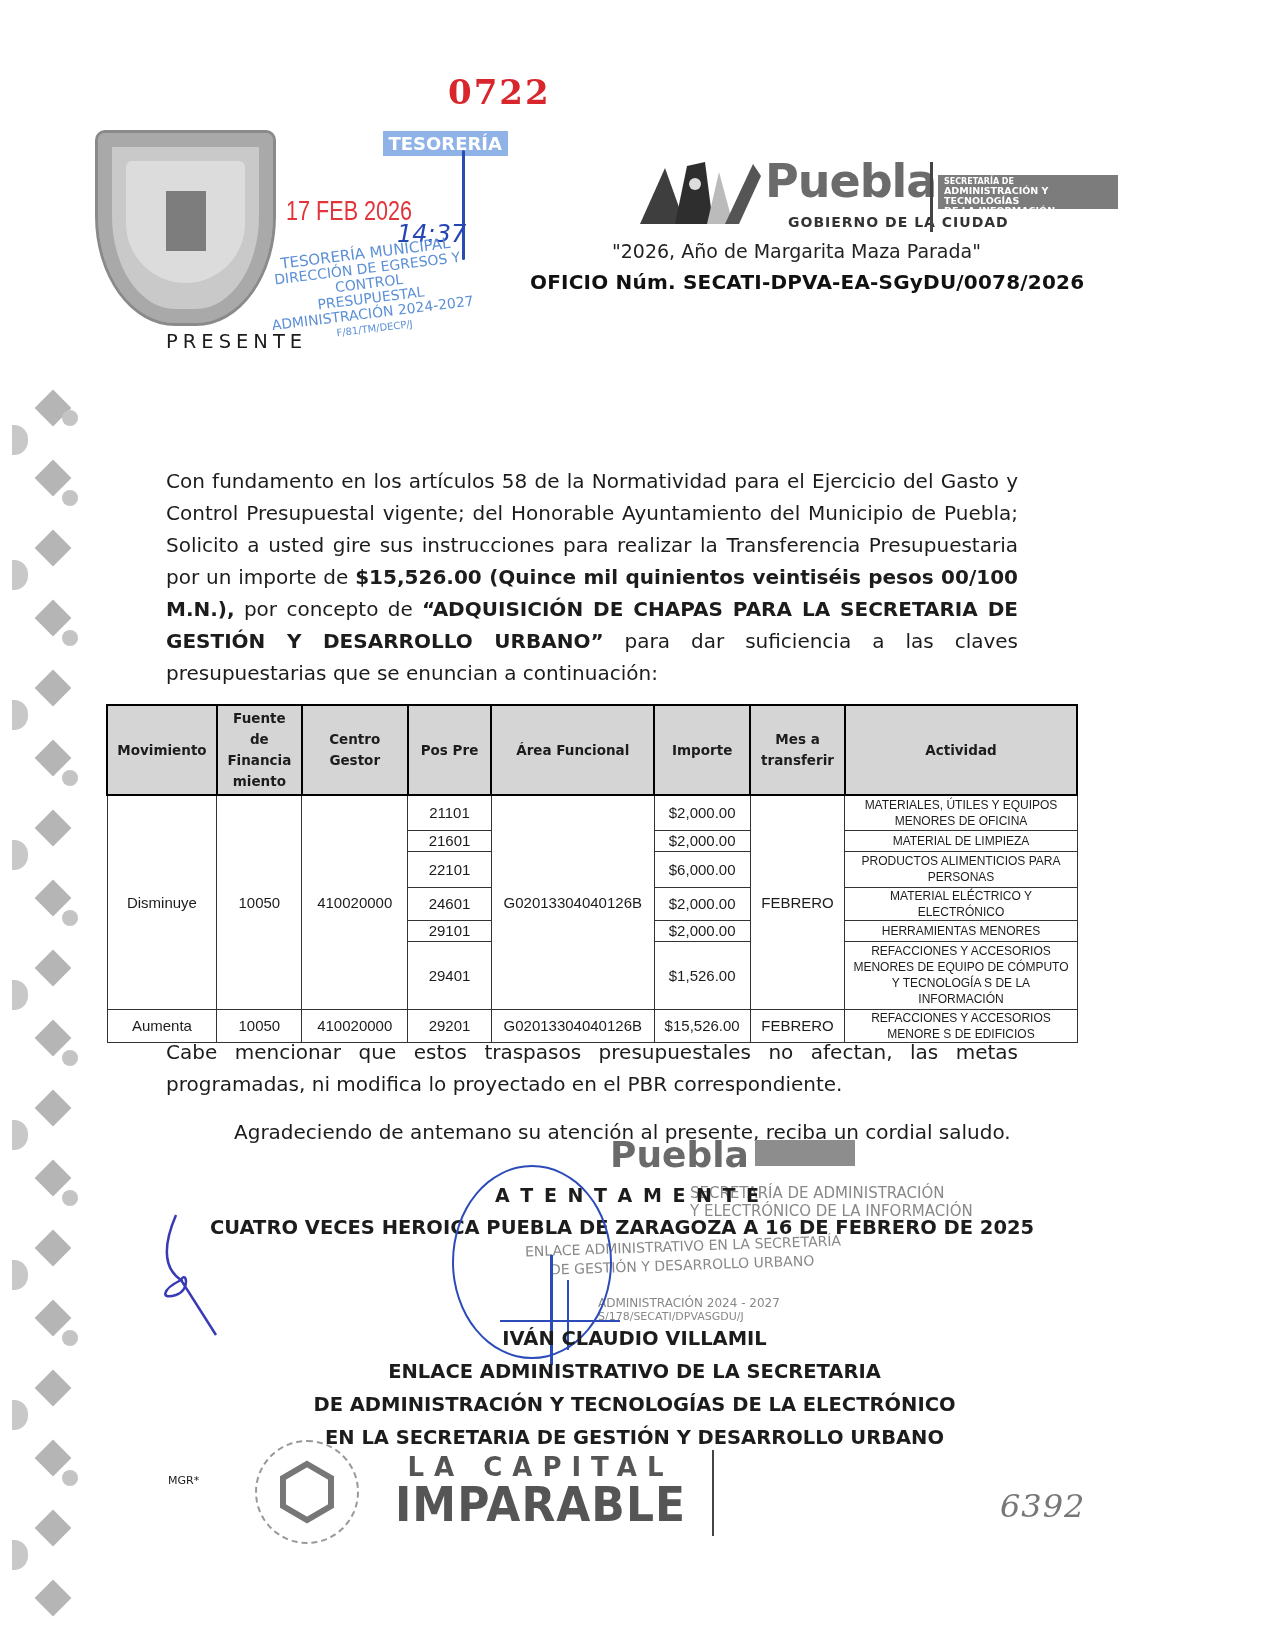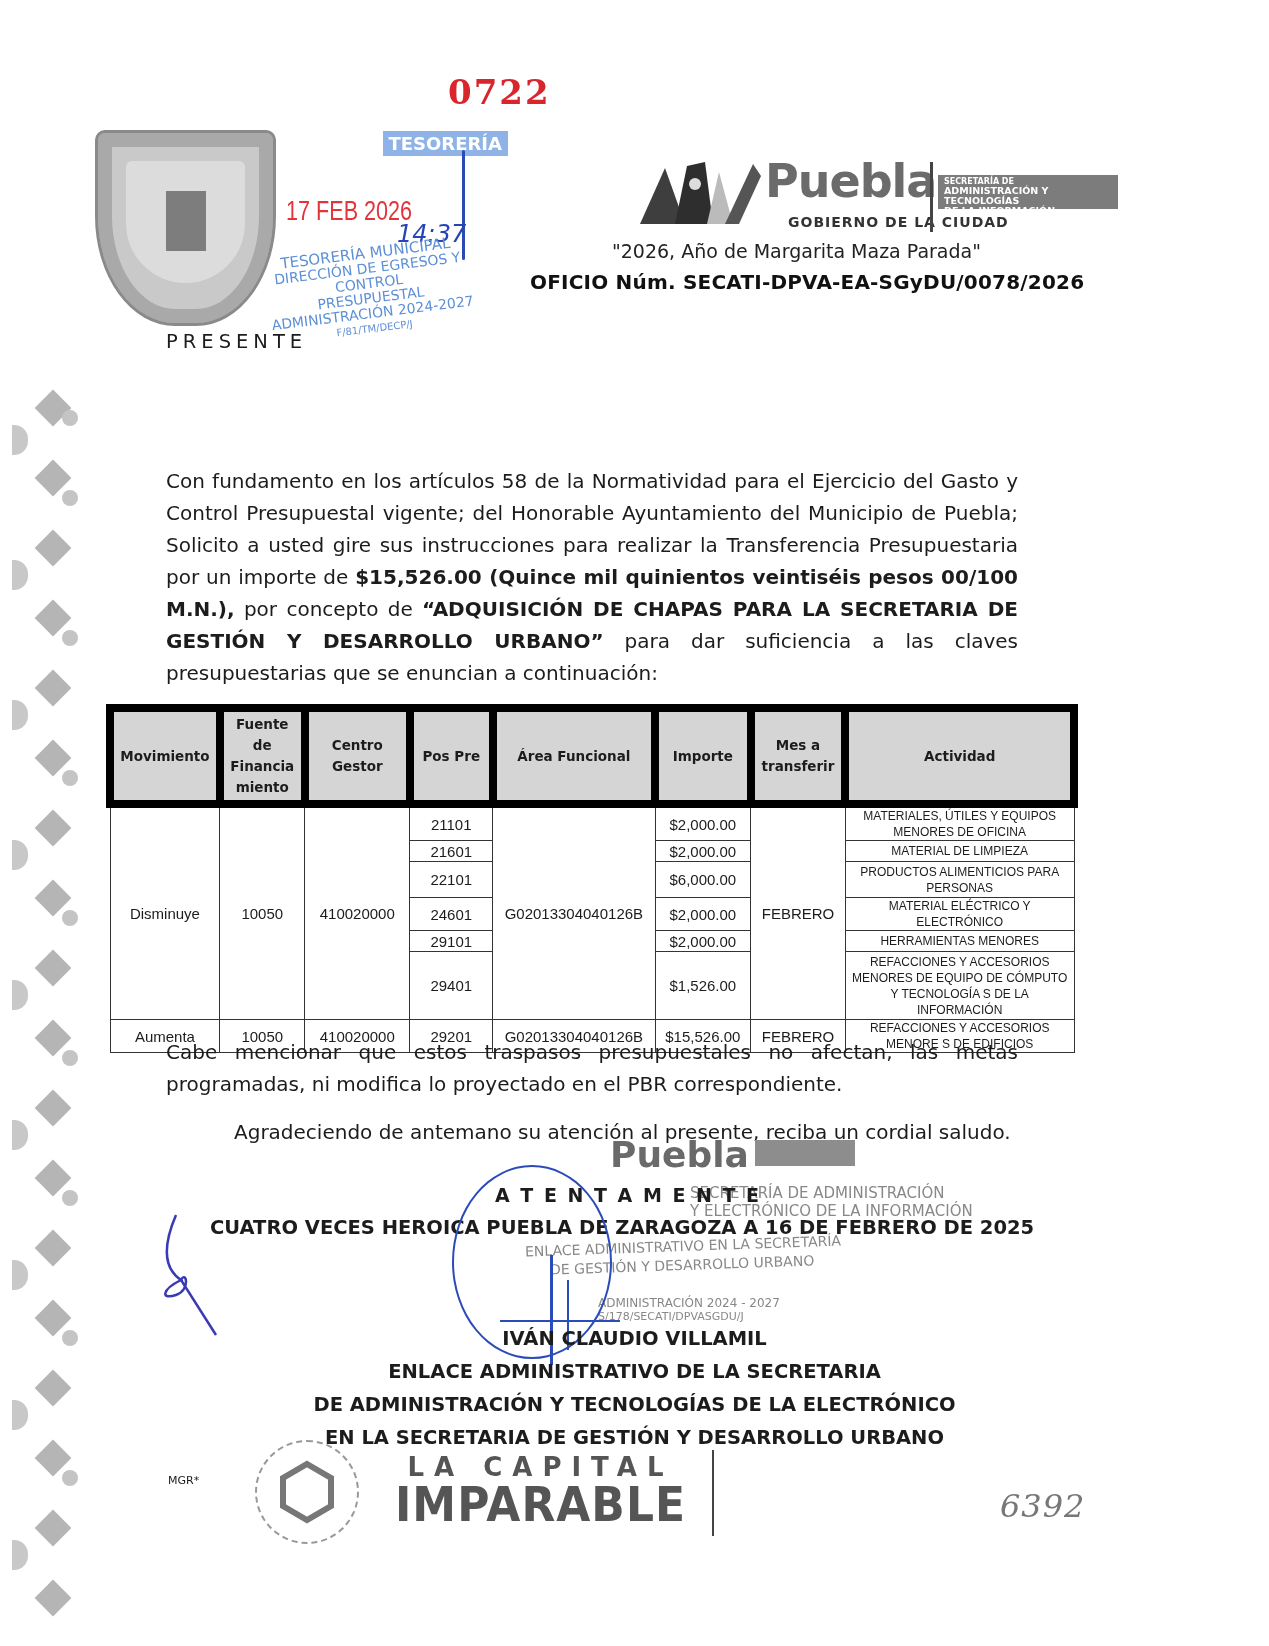--- a/index.html
+++ b/index.html
@@ -35,21 +35,21 @@
   .oficio { position:absolute; left:482px; top:270px; font-size:20px; font-weight:bold; color:#111; letter-spacing:0.2px;margin-left:48px; }
 
   .addr { position:absolute; left:166px; top:326px; font-size:19.5px; line-height:32.5px; }
   .addr .name { font-weight:bold; }
   .addr .presente { letter-spacing:5px; }
 
   .para { position:absolute; left:166px; width:852px; font-size:20px; line-height:32px; text-align:justify; }
   .para b { font-weight:bold; }
 
   table.budget { position:absolute; left:106px; top:704px; width:972px; border-collapse:collapse; font-family:"Liberation Sans", sans-serif; }
-  table.budget th { background:#d5d5d5; border:8px solid #000000; font-size:13.5px; font-weight:bold; font-family:"DejaVu Sans", sans-serif; padding:2px 4px; line-height:21px; height:82px; }
+  table.budget th { background:#d5d5d5; border:2px solid #000000; font-size:13.5px; font-weight:bold; font-family:"DejaVu Sans", sans-serif; padding:2px 4px; line-height:21px; height:82px; }
   table.budget td { border:1.5px solid #333; font-size:15px; text-align:center; padding:0 3px; }
   table.budget td.act { font-size:12px; line-height:16px; }
 
   .closing { position:absolute; text-align:center; font-weight:bold; font-size:19px; }
   .sig-circle { position:absolute; left:452px; top:1165px; width:156px; height:190px; border:2px solid #2b4bb9; border-radius:50%; }
   .sig-line { position:absolute; background:#2b4bb9; }
   .sello2 { position:absolute; left:520px; top:1130px; width:340px; color:#888; font-size:15px; }
   .sello2 .pw { position:absolute; left:90px; top:4px; font-size:36px; font-weight:bold; color:#6a6a6a; }
   .sello2 .pbox { position:absolute; left:235px; top:10px; width:100px; height:26px; background:#8d8d8d; }
   .sello2 .l { position:absolute; white-space:nowrap; }

